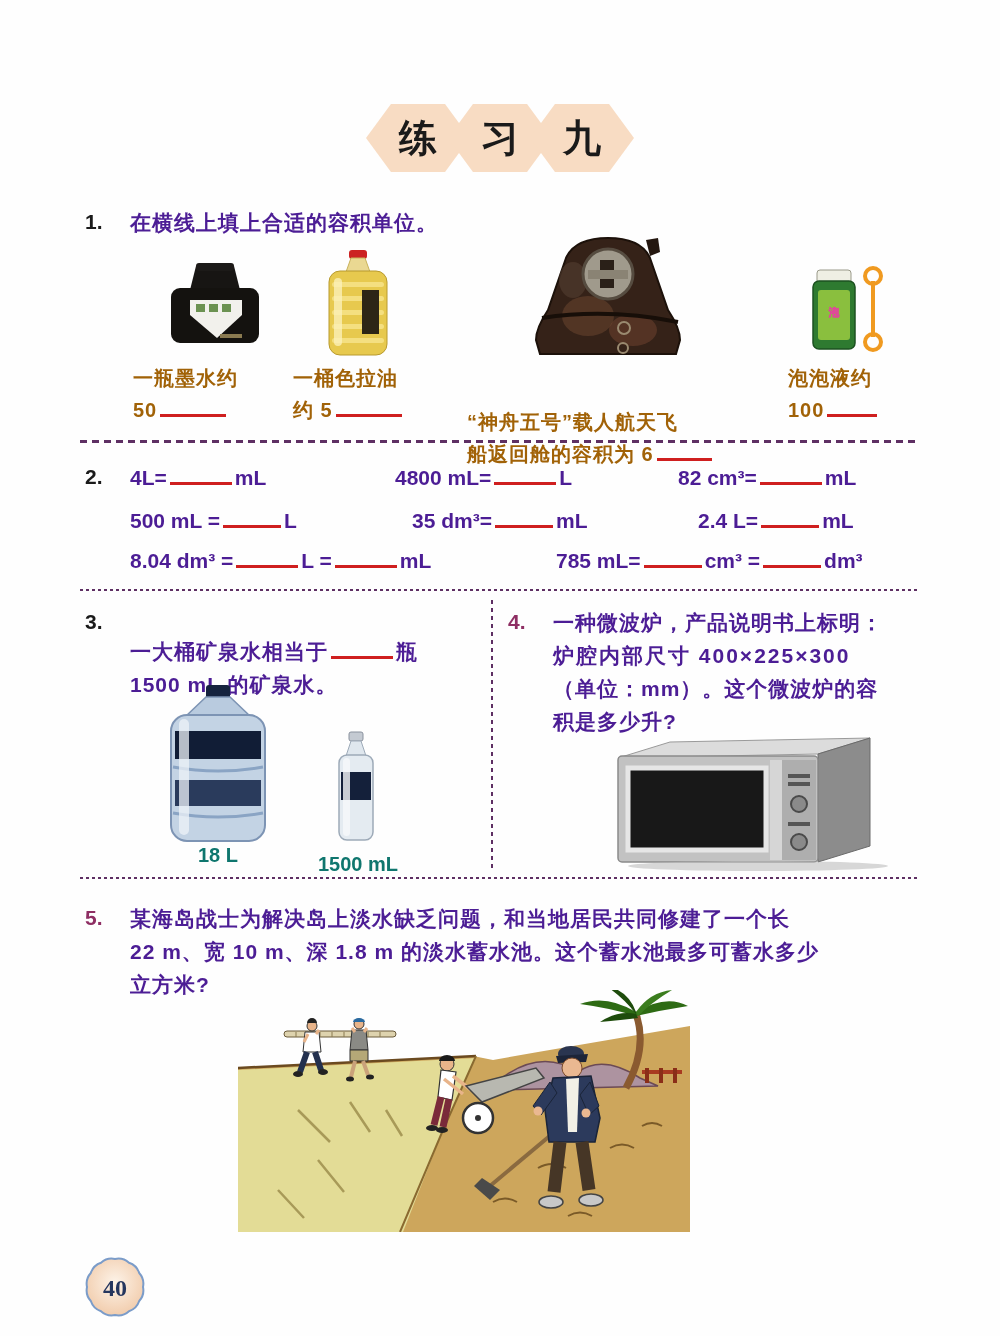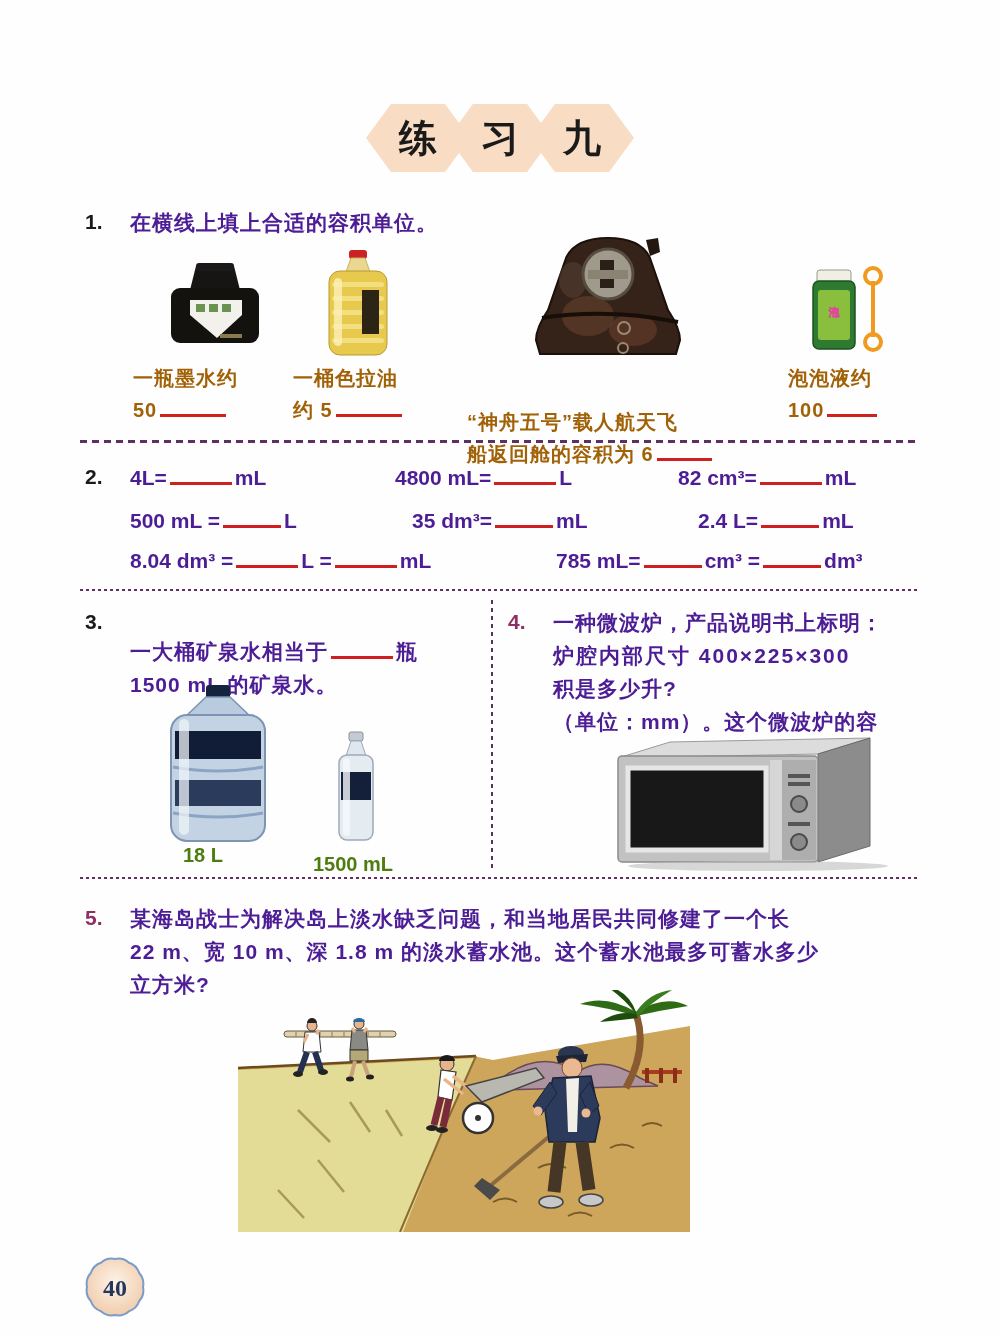--- a/index.html
+++ b/index.html
@@ -15,21 +15,21 @@
   .qnum{position:absolute;font:700 21px/32px "Liberation Sans",sans-serif;color:#1a1a1a;}
   .qnum.accent{color:#8e2e63;}
   .qtext{position:absolute;font:700 21px/33px "Liberation Sans",sans-serif;color:#4c1d95;letter-spacing:1px;}
   .caption{position:absolute;font:700 20px/31px "Liberation Sans",sans-serif;color:#a16207;letter-spacing:1px;}
   .blank{display:inline-block;height:1em;border-bottom:3px solid #cf1f1f;vertical-align:baseline;margin:0 3px;}
   .b50{width:50px}.b55{width:55px}.b58{width:58px}.b62{width:62px}.b66{width:66px}
   
   .div-h{position:absolute;height:3px;background:repeating-linear-gradient(90deg,#5e2f63 0 7px,transparent 7px 12px);}
   .div-h.fine{height:2px;background:repeating-linear-gradient(90deg,#5e2f63 0 3px,transparent 3px 6px);}
   .div-v{position:absolute;width:2px;background:repeating-linear-gradient(180deg,#5e2f63 0 4px,transparent 4px 8px);}
-  .lbl{position:absolute;font:700 20px/24px "Liberation Sans",sans-serif;color:#4d7c0f;}
+  .lbl{position:absolute;font:700 20px/24px "Liberation Sans",sans-serif;color:#0f766e;text-align:center;}
 </style>
 </head>
 <body>
 
 <div class="page">
 
   <div class="hex-row">
     <div class="hex">
         <span>练</span>
       </div>
@@ -152,22 +152,22 @@
 
   <div class="lbl" style="left:183px;top:843px;width:70px;">18 L</div>
   <div class="lbl" style="left:313px;top:843px;width:90px;margin-top:9px;">1500 mL</div>
 
   <div class="div-v" style="left:491px;top:600px;height:272px;"></div>
 
   <div class="qnum accent" style="left:508px;top:606px;">4.</div>
   <div class="qtext" style="left:553px;top:606px;width:368px;">
     <div>一种微波炉，产品说明书上标明：</div>
     <div style="letter-spacing:2px;">炉腔内部尺寸 400×225×300</div>
+    <div>（单位：mm）。这个微波炉的容</div>
     <div>积是多少升?</div>
-    <div>（单位：mm）。这个微波炉的容</div>
   </div>
 
   <svg class="abs" style="left:608px;top:730px;" width="300" height="142" viewBox="0 0 300 142">
     <polygon points="10,28 210,24 262,8 62,12" fill="#dcdcdc" stroke="#9a9a9a" stroke-width="1"></polygon>
     <polygon points="210,24 262,8 262,116 210,132" fill="#8c8c8c" stroke="#6a6a6a" stroke-width="1"></polygon>
     <rect x="10" y="26" width="200" height="106" rx="4" fill="#c2c2c2" stroke="#8a8a8a" stroke-width="1.5"></rect>
     <rect x="20" y="38" width="138" height="82" fill="#181818" stroke="#e6e6e6" stroke-width="5"></rect>
     <rect x="162" y="30" width="12" height="100" fill="#d6d6d6"></rect>
     <rect x="174" y="30" width="34" height="100" fill="#aeaeae"></rect>
     <rect x="180" y="44" width="22" height="4" fill="#555"></rect>

